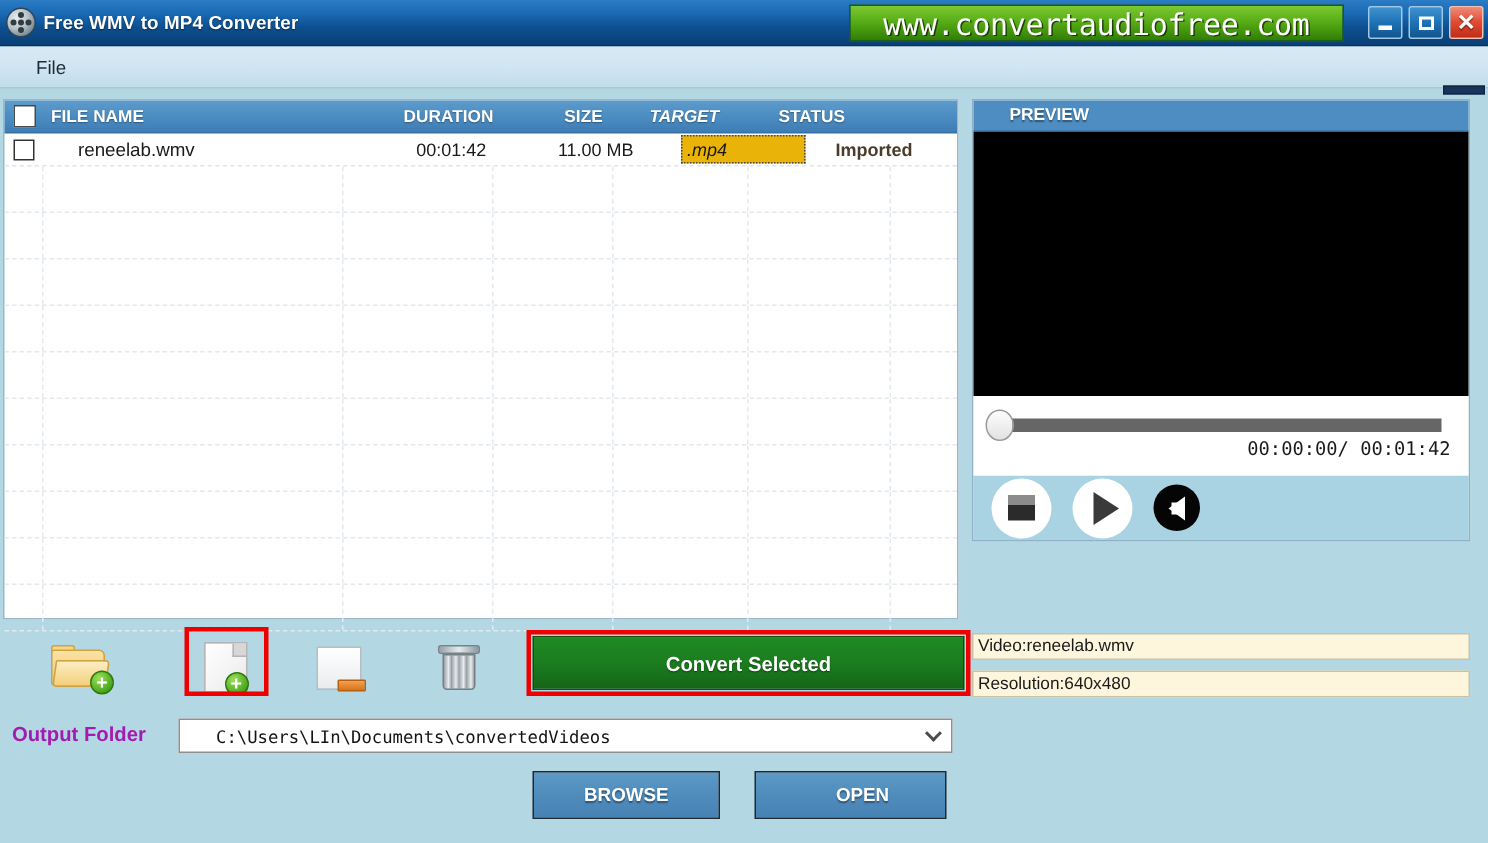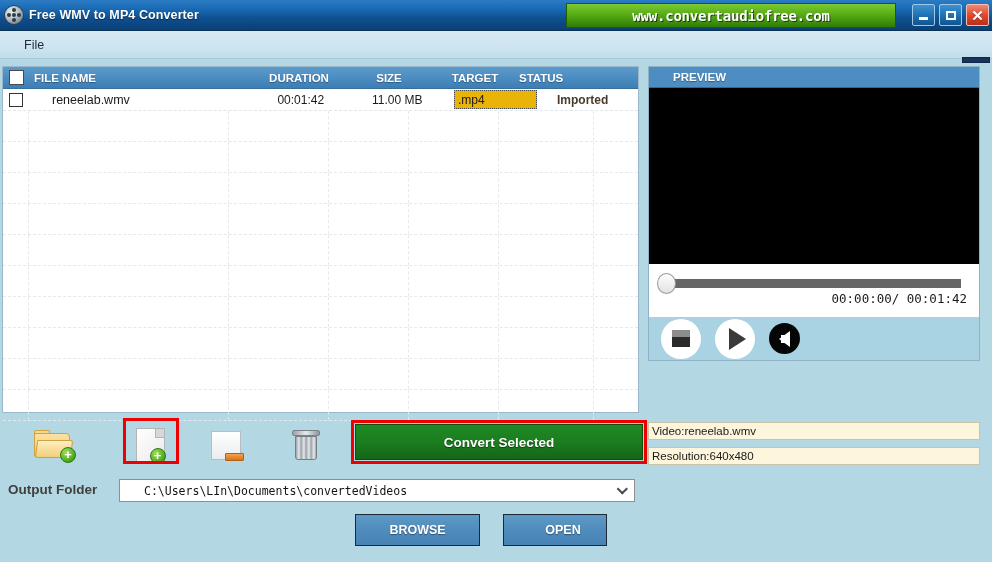--- a/index.html
+++ b/index.html
@@ -46,21 +46,21 @@
 
   .url-banner {
     position: absolute; left: 566px; top: 3px;
     width: 330px; height: 25px;
     background: linear-gradient(to bottom, #7cc832 0%, #58ad16 45%, #2f7d04 100%);
     border: 1px solid #1f5c02;
     display: flex; align-items: center; justify-content: center;
   }
   .url-banner span {
     font-family: "DejaVu Sans Mono", monospace;
-    font-size: 14px; font-weight: bold; color: #ffffff;
+    font-size: 20px; font-weight: normal; color: #ffffff;
     text-shadow: 1px 1px 0 rgba(0,0,0,.6);
     letter-spacing: -.2px; white-space: nowrap;
   }
 
   .wbtns { position: absolute; right: 3px; top: 4px; display: flex; gap: 4px; }
   .wbtn {
     width: 23px; height: 22px;
     border: 1px solid #9fc9e6; border-radius: 2px;
     display: flex; align-items: center; justify-content: center;
     background: linear-gradient(to bottom, #3e92d0 0%, #1f72b5 50%, #12558e 100%);
@@ -97,21 +97,21 @@
     border-bottom: 1px solid #35709f;
   }
   .lheader .col { text-shadow: 0 1px 1px rgba(0,0,0,.35); }
   .hcheck {
     width: 15px; height: 15px; background: #fff; border: 1px solid #4a4a4a;
     margin-left: 6px; margin-right: 10px; flex: none;
   }
   .col-name   { width: 215px; }
   .col-dur    { width: 100px; text-align: center; }
   .col-size   { width: 80px; text-align: center; }
-  .col-target { width: 88px; text-align: center; padding-left: 4px;}
+  .col-target { width: 88px; text-align: left; padding-left: 4px; font-style: italic;}
   .col-status { width: 95px; text-align: left; padding-left: 2px;}
 
   .lrow {
     display: flex; height: 22px; align-items: center;
     font-size: 12px; color: #1a1a1a;
     border-bottom: 1px dashed #dfe6ea;
     gap: 18px;
   }
   .rcheck {
     width: 14px; height: 14px; background: #fff; border: 1px solid #333;
@@ -277,21 +277,21 @@
     background: linear-gradient(to bottom,#1f8a23 0%,#1b7d1f 50%,#156617 100%);
     border: 1px solid #0e4f11;
     display: flex; align-items: center; justify-content: center;
     color: #ffffff; font-size: 13.5px; font-weight: bold;
     text-shadow: 0 1px 1px rgba(0,0,0,.5);
   }
 
   
   .out-label {
     position: absolute; left: 8px; top: 482px;
-    font-size: 13.5px; font-weight: bold; color: #404040;
+    font-size: 13.5px; font-weight: bold; color: #a21caf;
   }
   .out-combo {
     position: absolute; left: 119px; top: 479px; width: 516px; height: 23px;
     background: #ffffff; border: 1px solid #8f8f8f;
     display: flex; align-items: center; padding-left: 20px;
   }
   .out-combo .val {
     flex: 1; padding-left: 4px;
     font-family: "DejaVu Sans Mono", monospace;
     font-size: 11.5px; color: #141414; white-space: nowrap; overflow: hidden;
@@ -308,21 +308,21 @@
   
   .fbtn {
     position: absolute; height: 32px;
     background: linear-gradient(to bottom,#5e9ac6 0%,#4f8cbc 50%,#4782b4 100%);
     border: 1px solid #1e2a33;
     display: flex; align-items: center; justify-content: center;
     color: #ffffff; font-size: 12.5px; font-weight: bold;
     text-shadow: 0 1px 1px rgba(0,0,0,.4);
   }
   .btn-browse { left: 355px; top: 514px; width: 125px; }
-  .btn-open   { left: 503px; top: 514px; width: 104px; padding-left: 16px; }
+  .btn-open   { left: 503px; top: 514px; width: 128px; padding-left: 16px; }
   .btn-home   { left: 852px; top: 514px; width: 127px; }
 
   
   .right-stub {
     position: absolute; left: 962px; top: 57px; width: 28px; height: 6px;
     background: #18345a; border: 1px solid #0f2744;
   }
 </style>
 </head>
 <body>

